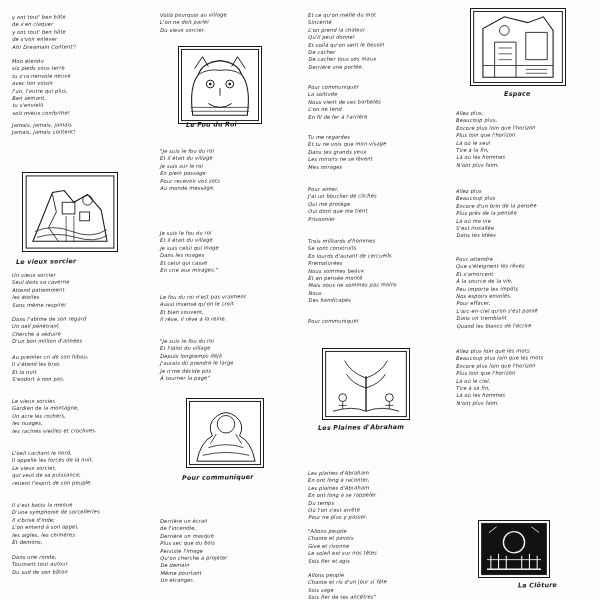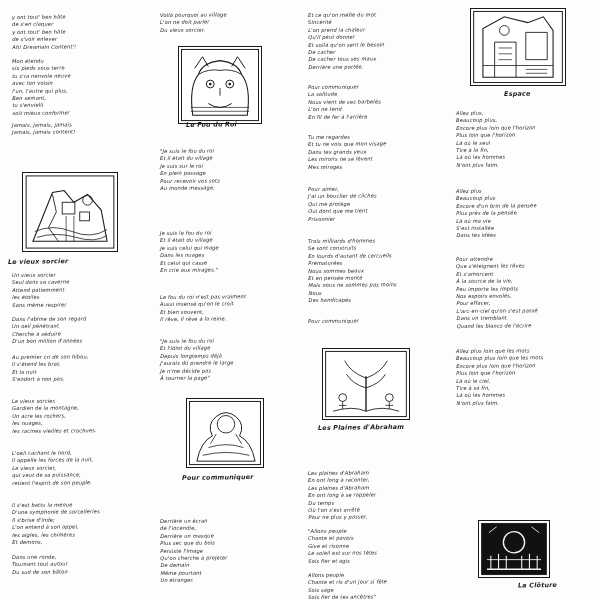--- a/index.html
+++ b/index.html
@@ -81,21 +81,21 @@
       <path d="M10 70 L30 20 L42 18 L52 30 L66 22 L80 38 L86 70 Z" fill="none" stroke="#1a1a1a" stroke-width="1.1"></path>
       <path d="M30 22 L34 40 L26 56 L36 70" fill="none" stroke="#1a1a1a" stroke-width="0.9"></path>
       <rect x="40" y="30" width="13" height="12" fill="none" stroke="#1a1a1a" stroke-width="0.9"></rect>
       <rect x="58" y="40" width="10" height="9" fill="none" stroke="#1a1a1a" stroke-width="0.9"></rect>
       <circle cx="66" cy="28" r="5" fill="none" stroke="#1a1a1a" stroke-width="0.9"></circle>
       <path d="M12 60 Q30 52 50 60 T86 58" fill="none" stroke="#1a1a1a" stroke-width="0.8"></path>
       <path d="M14 66 Q34 60 54 66 T86 64" fill="none" stroke="#1a1a1a" stroke-width="0.8"></path>
       <path d="M44 44 L44 70 M52 44 L52 70" stroke="#1a1a1a" stroke-width="0.7"></path>
     </svg>
   </div>
-  <div class="caption" style="left:8px; top:258px;">Le vieux sorcier</div>
+  <div class="caption" style="left:16px; top:258px;">Le vieux sorcier</div>
 
   <div class="txt" style="left:12px;  top:272px; width:120px;">Un vieux sorcier
 Seul dans sa caverne
 Attend patiemment
 les étoiles
 Sans même respirer</div>
   <div class="txt" style="left:12px;  top:316px; width:120px;">Dans l'abîme de son regard
 Un oeil pénétrant
 Cherche à séduire
 D'un bon million d'années</div>

